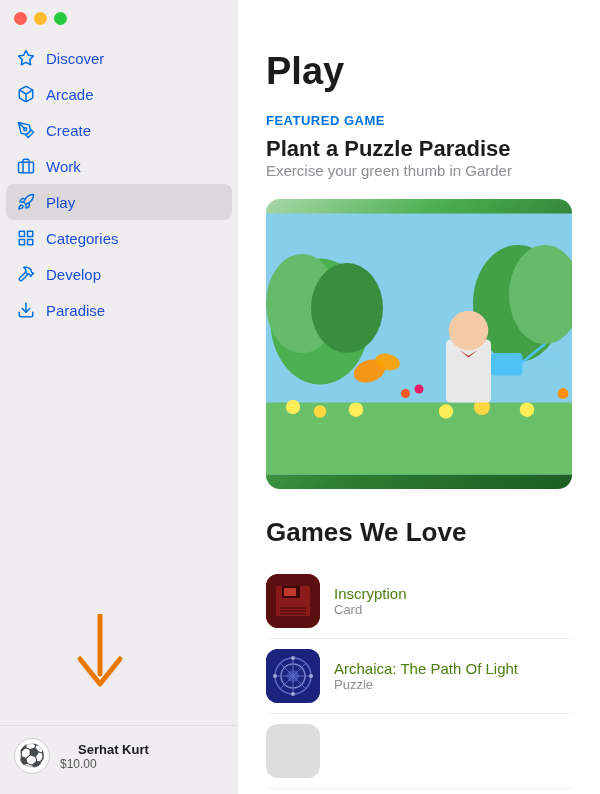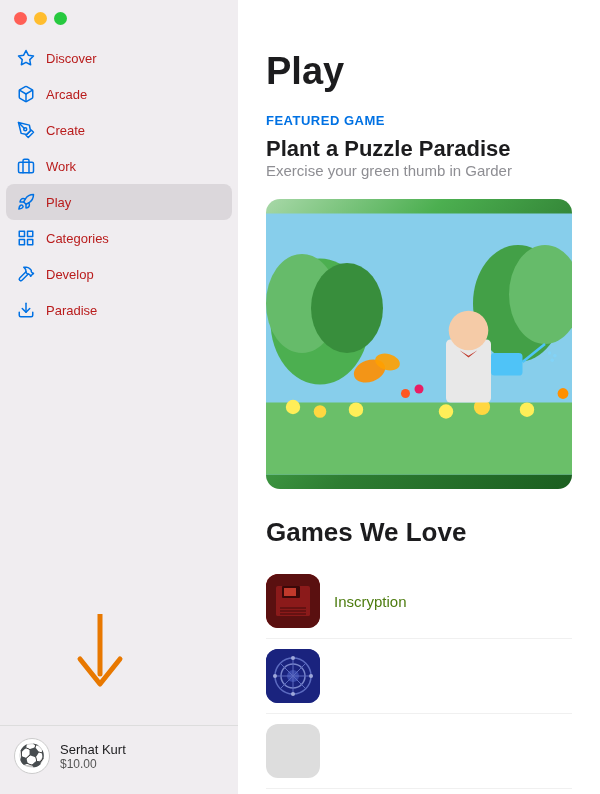--- a/index.html
+++ b/index.html
@@ -88,22 +88,22 @@
       width: 20px;
       height: 20px;
       display: flex;
       align-items: center;
       justify-content: center;
       color: #0071e3;
       font-size: 17px;
     }
 
     .nav-item .label {
-      font-size: 13px;
-      color: #b91c1c;
+      font-size: 15px;
+      color: #1d4ed8;
     }
 
     .sidebar-bottom {
       padding: 12px 14px 20px 14px;
       border-top: 1px solid #ddd;
       display: flex;
       align-items: center;
       gap: 10px;
     }
 
@@ -121,22 +121,23 @@
       overflow: hidden;
     }
 
     .user-info {
       display: flex;
       flex-direction: column;
     }
 
     .user-name {
       font-size: 13px;
-      font-weight: 400;
+      font-weight: 700;
       color: #1c1c1e;
+      margin-left: 18px;
     }
 
     .user-price {
       font-size: 12px;
       color: #555;
     }
 
     .arrow-container {
       position: absolute;
       bottom: 80px;
@@ -448,20 +449,21 @@
           <rect x="18" y="14" width="12" height="8" fill="#c0392b"></rect>
           <rect x="10" y="30" width="34" height="12" rx="2" fill="#8b1a1a"></rect>
 
           <line x1="14" y1="34" x2="40" y2="34" stroke="#5a1010" stroke-width="1.5"></line>
           <line x1="14" y1="37" x2="40" y2="37" stroke="#5a1010" stroke-width="1.5"></line>
           <line x1="14" y1="40" x2="40" y2="40" stroke="#5a1010" stroke-width="1.5"></line>
         </svg>
       </div>
       <div class="game-info">
         <div class="game-name">Inscryption</div>
+        <div class="game-genre">Card</div>
       </div>
     </div>
 
     <div class="game-item">
       <div class="game-icon game-icon-archaica">
         <svg width="54" height="54" viewBox="0 0 54 54" xmlns="http://www.w3.org/2000/svg">
           <rect width="54" height="54" rx="12" fill="#1a237e"></rect>
 
           <circle cx="27" cy="27" r="18" fill="none" stroke="#5c6bc0" stroke-width="1.5"></circle>
           <circle cx="27" cy="27" r="12" fill="none" stroke="#7986cb" stroke-width="1.5"></circle>
@@ -471,20 +473,24 @@
           <line x1="9" y1="27" x2="45" y2="27" stroke="#5c6bc0" stroke-width="1"></line>
           <line x1="14.4" y1="14.4" x2="39.6" y2="39.6" stroke="#5c6bc0" stroke-width="1"></line>
           <line x1="39.6" y1="14.4" x2="14.4" y2="39.6" stroke="#5c6bc0" stroke-width="1"></line>
 
           <circle cx="27" cy="9" r="2" fill="#9fa8da"></circle>
           <circle cx="27" cy="45" r="2" fill="#9fa8da"></circle>
           <circle cx="9" cy="27" r="2" fill="#9fa8da"></circle>
           <circle cx="45" cy="27" r="2" fill="#9fa8da"></circle>
         </svg>
       </div>
+      <div class="game-info">
+        <div class="game-name">Archaica: The Path Of Light</div>
+        <div class="game-genre">Puzzle</div>
+      </div>
     </div>
 
     <div class="game-item">
       <div class="game-icon" style="background:#ddd; border-radius:12px;">
       </div>
     </div>
 
   </div>
 </div>
 

